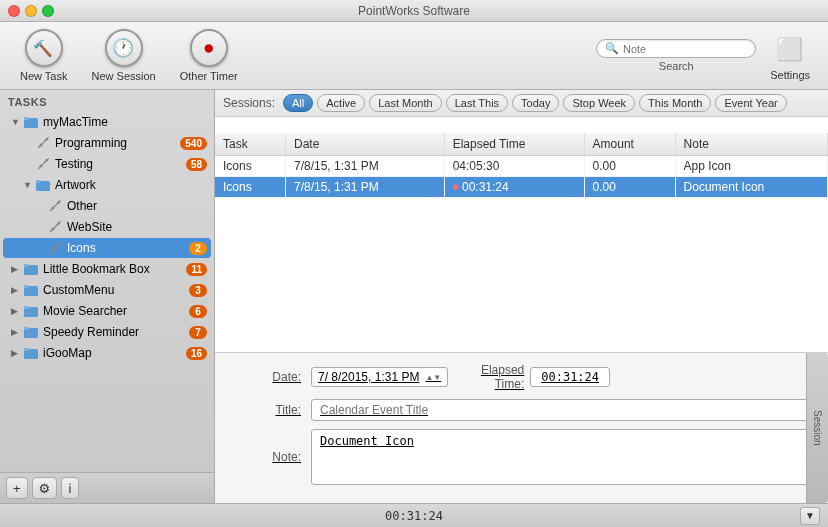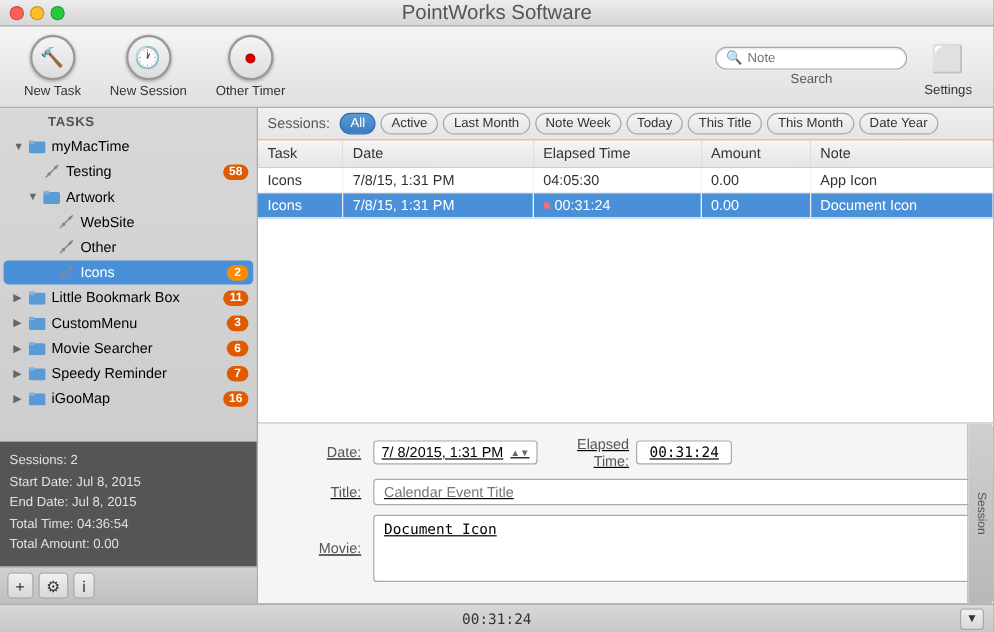--- a/index.html
+++ b/index.html
@@ -34,21 +34,21 @@
     .tb-btn {
       width: 12px; height: 12px;
       border-radius: 50%;
       border: 1px solid rgba(0,0,0,0.2);
       display: inline-block;
     }
     .tb-btn.close { background: #ff5f57; }
     .tb-btn.min { background: #febc2e; }
     .tb-btn.max { background: #28c840; }
     .title-bar-title {
-      font-size: 17px;
+      font-size: 12px;
       color: #555;
       font-weight: 500;
     }
 
     
     .toolbar {
       background: linear-gradient(to bottom, #f5f5f5, #e0e0e0);
       height: 68px;
       display: flex;
       align-items: center;
@@ -134,21 +134,20 @@
       flex-direction: column;
       overflow: hidden;
       flex-shrink: 0;
     }
     .sidebar-header {
       font-size: 11px;
       font-weight: bold;
       color: #555;
       padding: 6px 8px 3px 8px;
       letter-spacing: 0.5px;
-      margin-left: 32px;
     }
     .sidebar-list {
       flex: 1;
       overflow-y: auto;
     }
     .sidebar-item {
       display: flex;
       align-items: center;
       padding: 2px 4px 2px 8px;
       cursor: pointer;
@@ -263,20 +262,21 @@
     
     .table-wrap {
       flex: 1;
       overflow-y: auto;
       background: white;
     }
     table {
       width: 100%;
       border-collapse: collapse;
       font-size: 12px;
+      margin-top: 16px;
     }
     table thead th {
       background: linear-gradient(to bottom, #f5f5f5, #e5e5e5);
       border-bottom: 1px solid #ccc;
       border-right: 1px solid #ddd;
       padding: 4px 8px;
       text-align: left;
       font-weight: 500;
       color: #333;
       position: sticky;
@@ -479,20 +479,31 @@
           <span class="item-label">myMacTime</span>
         </div>
         <div class="sidebar-item" style="padding-left: 20px;">
           <span style="width: 12px; display: inline-block;"></span>
           <span class="item-icon">
             <svg width="14" height="14" viewBox="0 0 14 14" fill="none" xmlns="http://www.w3.org/2000/svg">
               <path d="M2 12 L5 9 L9 5 L10 3 L12 2 L11 4 L9 5 L5 9 Z" stroke="#888" stroke-width="1.2" fill="#ccc"></path>
               <circle cx="5" cy="9" r="1.5" fill="#888"></circle>
             </svg>
           </span>
+          <span class="item-label">Programming</span>
+          <span class="badge">540</span>
+        </div>
+        <div class="sidebar-item" style="padding-left: 20px;">
+          <span style="width: 12px; display: inline-block;"></span>
+          <span class="item-icon">
+            <svg width="14" height="14" viewBox="0 0 14 14" fill="none" xmlns="http://www.w3.org/2000/svg">
+              <path d="M2 12 L5 9 L9 5 L10 3 L12 2 L11 4 L9 5 L5 9 Z" stroke="#888" stroke-width="1.2" fill="#ccc"></path>
+              <circle cx="5" cy="9" r="1.5" fill="#888"></circle>
+            </svg>
+          </span>
           <span class="item-label">Testing</span>
           <span class="badge">58</span>
         </div>
         <div class="sidebar-item" style="padding-left: 20px;">
           <span class="expand-arrow">▼</span>
           <span class="item-icon">
             <svg width="14" height="12" viewBox="0 0 14 12" fill="none" xmlns="http://www.w3.org/2000/svg">
               <rect x="0" y="2" width="14" height="10" rx="1.5" fill="#5b9bd5"></rect>
               <rect x="0" y="1" width="5" height="3" rx="1" fill="#7ab3e0"></rect>
             </svg>
@@ -500,31 +511,31 @@
           <span class="item-label">Artwork</span>
         </div>
         <div class="sidebar-item" style="padding-left: 32px;">
           <span style="width: 12px; display: inline-block;"></span>
           <span class="item-icon">
             <svg width="14" height="14" viewBox="0 0 14 14" fill="none" xmlns="http://www.w3.org/2000/svg">
               <path d="M2 12 L5 9 L9 5 L10 3 L12 2 L11 4 L9 5 L5 9 Z" stroke="#888" stroke-width="1.2" fill="#ccc"></path>
               <circle cx="5" cy="9" r="1.5" fill="#888"></circle>
             </svg>
           </span>
-          <span class="item-label">WebSite</span>
+          <span class="item-label">Other</span>
         </div>
         <div class="sidebar-item" style="padding-left: 32px;">
           <span style="width: 12px; display: inline-block;"></span>
           <span class="item-icon">
             <svg width="14" height="14" viewBox="0 0 14 14" fill="none" xmlns="http://www.w3.org/2000/svg">
               <path d="M2 12 L5 9 L9 5 L10 3 L12 2 L11 4 L9 5 L5 9 Z" stroke="#888" stroke-width="1.2" fill="#ccc"></path>
               <circle cx="5" cy="9" r="1.5" fill="#888"></circle>
             </svg>
           </span>
-          <span class="item-label">Other</span>
+          <span class="item-label">WebSite</span>
         </div>
         <div class="sidebar-item selected" style="padding-left: 32px;">
           <span style="width: 12px; display: inline-block;"></span>
           <span class="item-icon">
             <svg width="14" height="14" viewBox="0 0 14 14" fill="none" xmlns="http://www.w3.org/2000/svg">
               <path d="M2 12 L5 9 L9 5 L10 3 L12 2 L11 4 L9 5 L5 9 Z" stroke="#888" stroke-width="1.2" fill="#ccc"></path>
               <circle cx="5" cy="9" r="1.5" fill="#888"></circle>
             </svg>
           </span>
           <span class="item-label">Icons</span>
@@ -579,47 +590,40 @@
           <span class="item-icon">
             <svg width="14" height="12" viewBox="0 0 14 12" fill="none" xmlns="http://www.w3.org/2000/svg">
               <rect x="0" y="2" width="14" height="10" rx="1.5" fill="#5b9bd5"></rect>
               <rect x="0" y="1" width="5" height="3" rx="1" fill="#7ab3e0"></rect>
             </svg>
           </span>
           <span class="item-label">iGooMap</span>
           <span class="badge">16</span>
         </div>
       </div>
-    <div class="sidebar-stats">
-      <div>Sessions: 2</div>
-      <div>Start Date:  Jul 8, 2015</div>
-      <div>End Date:   Jul 8, 2015</div>
-      <div>Total Time:  04:36:54</div>
-      <div>Total Amount:  0.00</div>
-    </div>
     <div class="sidebar-bottom" id="sidebar-bottom">
         <div class="sidebar-bottom-btn">+</div>
         <div class="sidebar-bottom-btn">⚙</div>
         <div class="sidebar-bottom-btn">ℹ</div>
       </div>
   </div>
 
   <div class="right-panel">
 
     <div class="sessions-bar">
       <span class="sessions-label">Sessions:</span>
       <div id="filter-buttons" style="display:flex;gap:4px;">
           <div class="filter-btn active">All</div>
           <div class="filter-btn">Active</div>
           <div class="filter-btn">Last Month</div>
-          <div class="filter-btn">Note Week</div>
+          <div class="filter-btn">Last This</div>
           <div class="filter-btn">Today</div>
-          <div class="filter-btn">This Title</div>
+          <div class="filter-btn">Stop Week</div>
           <div class="filter-btn">This Month</div>
-          <div class="filter-btn">Date Year</div>
+          <div class="filter-btn">Event Year</div>
         </div>
     </div>
 
     <div class="table-wrap">
       <table>
         <thead>
           <tr id="table-header">
               <th>Task</th>
               <th>Date</th>
               <th>Elapsed Time</th>
@@ -659,21 +663,21 @@
           </div>
           <span class="detail-label">Elapsed Time:</span>
           <div class="elapsed-badge">00:31:24</div>
         </div>
       </div>
       <div class="detail-row">
         <span class="detail-label">Title:</span>
         <input class="title-input" type="text" style="width: 490px;" placeholder="Calendar Event Title">
       </div>
       <div class="detail-row">
-        <span class="detail-label">Movie:</span>
+        <span class="detail-label">Note:</span>
         <textarea class="note-textarea" style="width: 490px;">Document Icon</textarea>
       </div>
     </div>
   </div>
 </div>
 
 <div class="status-bar">
   <span class="status-time">00:31:24</span>
   <div class="status-bar-right">
     <div class="status-arrow-btn">▼</div>

